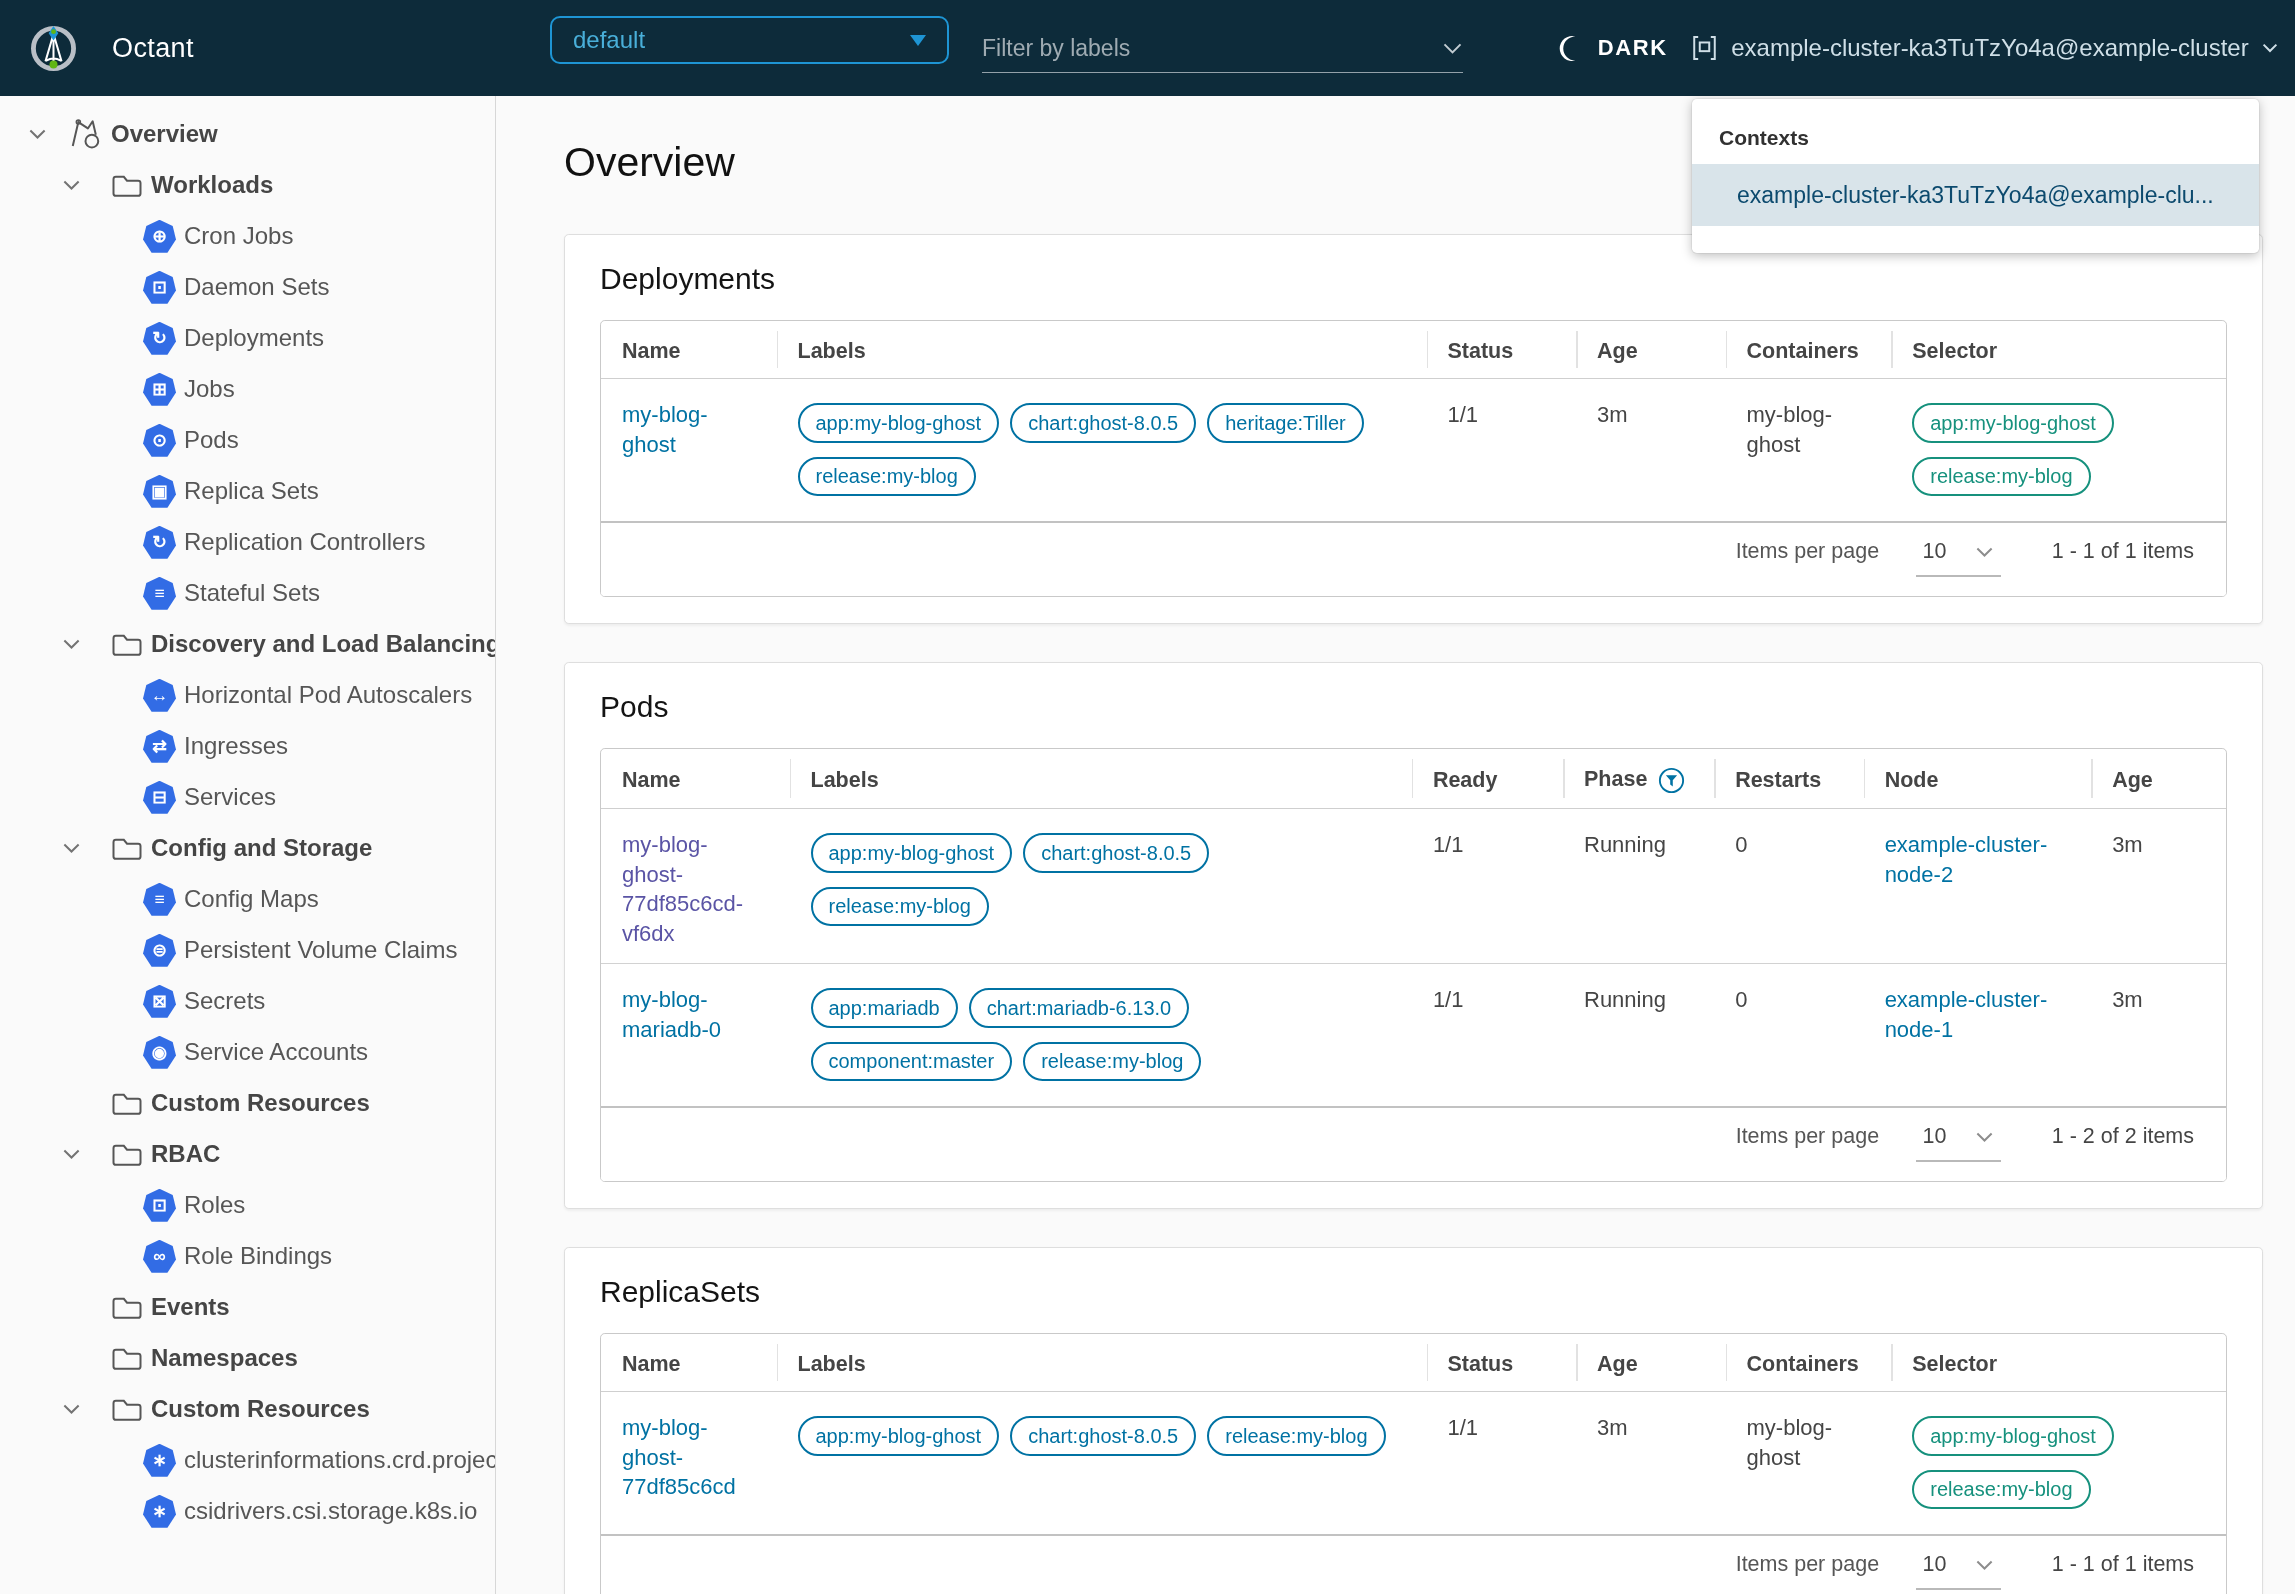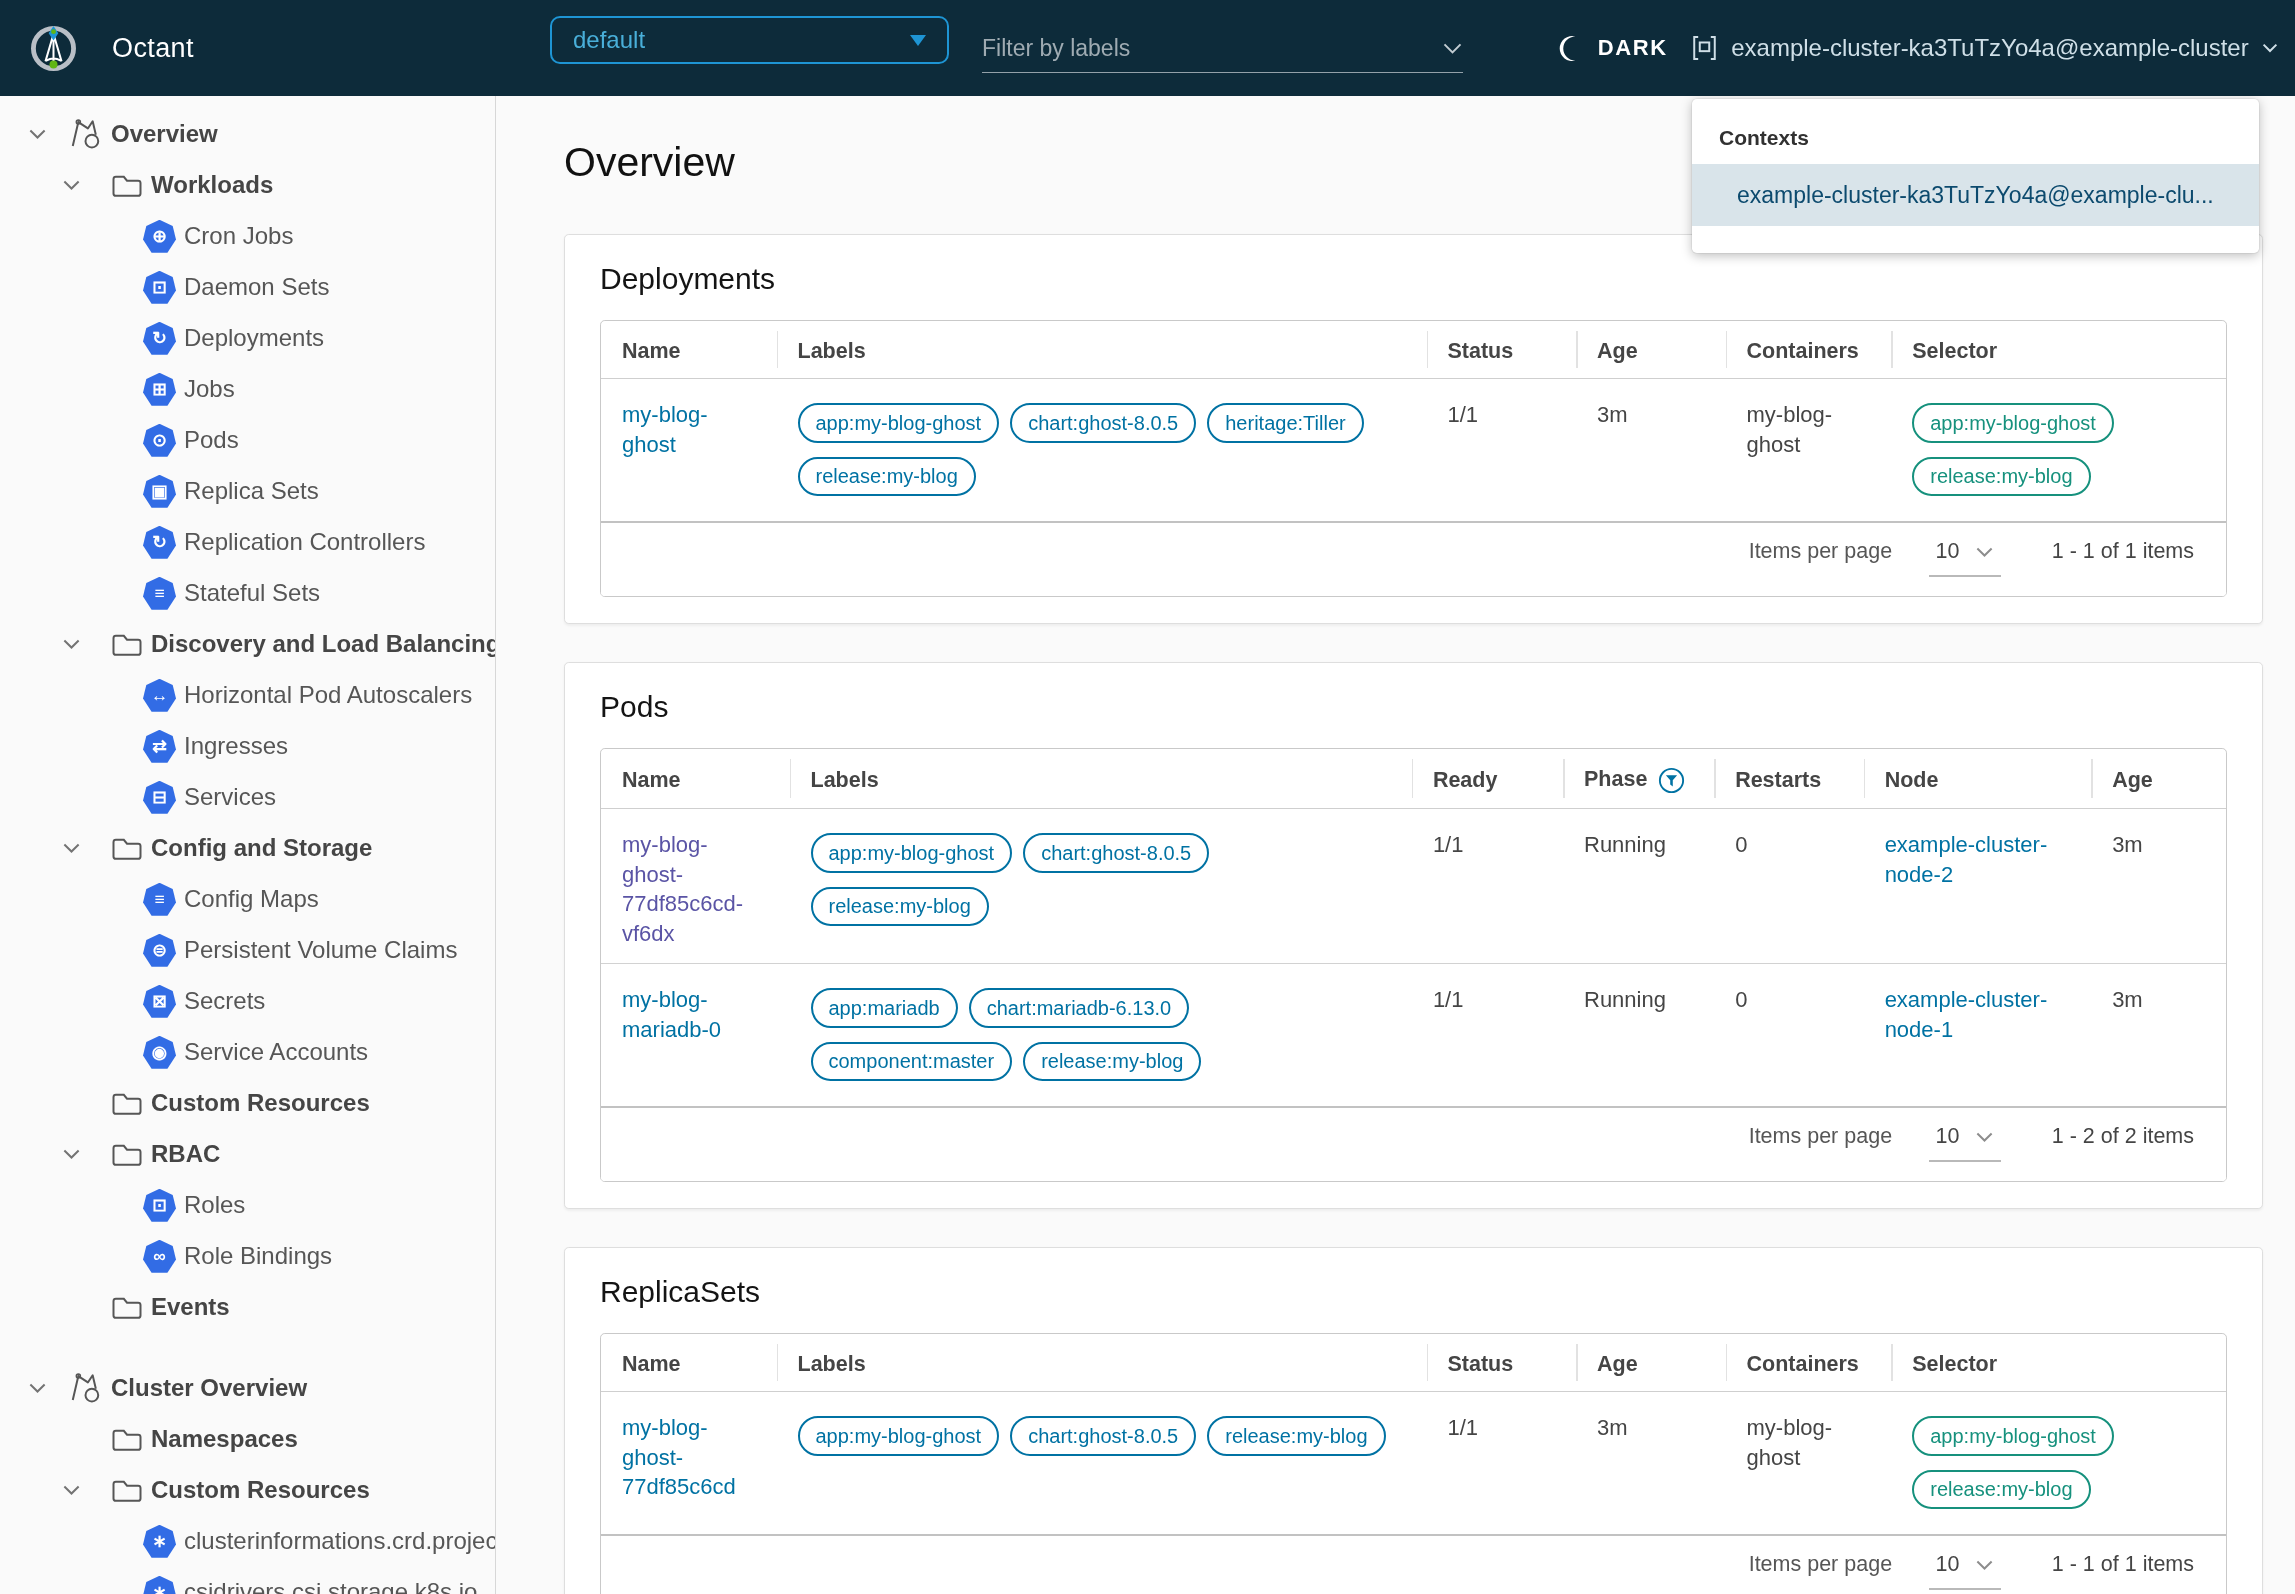--- a/index.html
+++ b/index.html
@@ -69,21 +69,21 @@
     overflow-wrap:break-word}
   tbody tr+tr td{border-top:1.6px solid #d2d2d2}
   .cell-link{color:var(--accent,#0072a3);text-decoration:none;cursor:pointer}
   .cell-link.visited{color:var(--visited,#5a54a5)}
   .chip{display:inline-block;border:2.4px solid var(--accent,#0072a3);color:var(--accent,#0072a3);
     border-radius:22px;padding:4.8px 16px;font-size:20px;margin:3px 11px 11px 0;background:#fff;
     line-height:1.3;cursor:pointer;white-space:nowrap}
   .chip.green{border-color:var(--sel-green,#16917d);color:var(--sel-green,#16917d)}
   .tfoot{border-top:2.4px solid #c2c2c2;display:flex;justify-content:flex-end;
     align-items:flex-start;padding:16px 32px 19px;font-size:21.5px;color:#565656;background:#fff}
-  .ipp-value{display:inline-flex;align-items:center;gap:16px;margin-left:37px;
+  .ipp-value{display:inline-flex;align-items:center;gap:29px;margin-left:37px;
     padding:0 6.4px 11px 6.4px;border-bottom:2.4px solid #b9b9b9;color:#454545;cursor:pointer}
   .range{margin-left:51px;color:#454545}
   .filter-btn{display:inline-flex;vertical-align:middle;margin-left:11px;cursor:pointer}
 </style>
 </head>
 <body>
 
 <header class="app-header">
   <div class="logo-wrap">
     <svg width="53" height="53" viewBox="0 0 66 66">
@@ -339,39 +339,20 @@
       <div class="side-row lvl1 bold">
         <span class="chevbox"></span>
         <span class="icnbox">
           <span style="display: inline-flex;">
             <svg width="32" height="27" viewBox="0 0 40 34">
               <path d="M3 9 q0-3 3-3 h10 l4 5 h14 q3 0 3 3 v13 q0 3 -3 3 H6 q-3 0 -3 -3 z" fill="none" stroke="#565656" stroke-width="2.5"></path>
             </svg>
           </span>
         </span>
         <span class="side-label">Events</span>
-      </div>
-      <div class="side-row lvl0 bold gap">
-        <span class="chevbox">
-          <span style="display: inline-flex;">
-            <svg width="19" height="12" viewBox="0 0 24 15">
-              <polyline points="3,3 12,12 21,3" fill="none" stroke="#737373" stroke-width="2.5"></polyline>
-            </svg>
-          </span>
-        </span>
-        <span class="icnbox">
-          <span style="display: inline-flex;">
-            <svg width="35" height="32" viewBox="0 0 44 40">
-              <path d="M6 35 L13 5 L25 13 L31 4 L35 21" fill="none" stroke="#565656" stroke-width="2.5" stroke-linejoin="round"></path>
-   <circle cx="30" cy="29" r="8" fill="none" stroke="#565656" stroke-width="2.5"></circle>
-   <circle cx="13" cy="5" r="2.5" fill="none" stroke="#565656" stroke-width="2"></circle>
-            </svg>
-          </span>
-        </span>
-        <span class="side-label">Cluster Overview</span>
       </div>
       <div class="side-row lvl1 bold">
         <span class="chevbox"></span>
         <span class="icnbox">
           <span style="display: inline-flex;">
             <svg width="32" height="27" viewBox="0 0 40 34">
               <path d="M3 9 q0-3 3-3 h10 l4 5 h14 q3 0 3 3 v13 q0 3 -3 3 H6 q-3 0 -3 -3 z" fill="none" stroke="#565656" stroke-width="2.5"></path>
             </svg>
           </span>
         </span>

